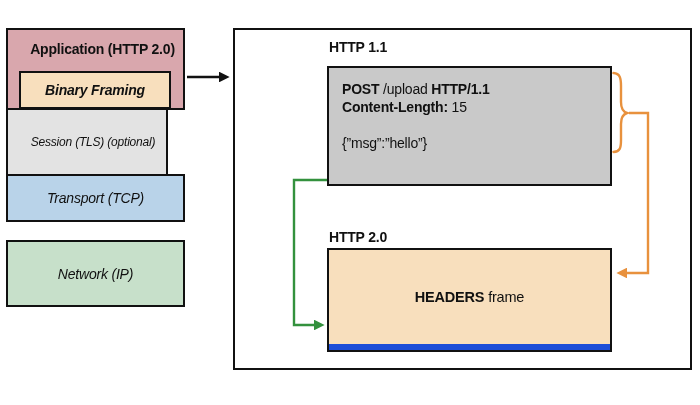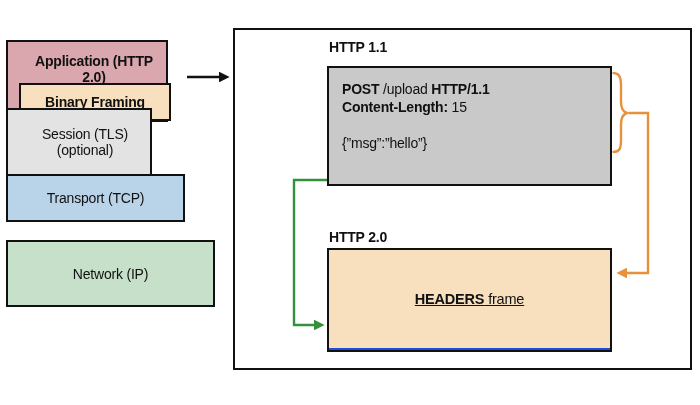--- a/index.html
+++ b/index.html
@@ -20,39 +20,40 @@
     position: absolute;
     box-sizing: border-box;
     border: 2px solid #111;
     letter-spacing: -0.2px;
   }
   .centered {
     display: flex;
     align-items: center;
     justify-content: center;
     text-align: center;
+    font-style: italic;
   }
   .stack-app {
-    left: 6px; top: 40px; width: 162px; height: 82px;
+    left: 6px; top: 28px; width: 179px; height: 82px;
     background: #d9a7ad;
     text-align: center;
     font-weight: bold;
     font-size: 14px;
     padding-top: 11px;
     padding-left: 14px;
   }
   .stack-binary {
     left: 19px; top: 71px; width: 152px; height: 38px;
     background: #f8dfbd;
     font-weight: bold;
     font-size: 14px;
   }
-  .stack-session { left: 6px; top: 108px; width: 146px; height: 68px; background: #e3e3e3; font-size: 14px; padding-left: 12px; }
+  .stack-session { left: 6px; top: 108px; width: 162px; height: 68px; background: #e3e3e3; font-size: 12px; padding-left: 12px; }
   .stack-transport { left: 6px; top: 174px; width: 179px; height: 48px; background: #b9d3e9; font-size: 14px; }
-  .stack-network { left: 6px; top: 240px; width: 209px; height: 67px; background: #c7e0ca; font-size: 14px; }
+  .stack-network { left: 6px; top: 240px; width: 179px; height: 67px; background: #c7e0ca; font-size: 14px; }
   
   .outer-box { left: 233px; top: 28px; width: 459px; height: 342px; background: #ffffff; }
   .section-label {
     position: absolute;
     font-size: 14px;
     font-weight: bold;
     letter-spacing: -0.2px;
     color: #111;
   }
   .http11-label { left: 329px; top: 39px; }
@@ -73,21 +74,21 @@
     flex-direction: column;
   }
   .frame-row {
     flex: 1;
     display: flex;
     align-items: center;
     justify-content: center;
     font-size: 14.5px;
     letter-spacing: -0.2px;
   }
-  .frame-row.headers { border-bottom: 2px solid #1d4ed8; text-decoration: underline; }
+  .frame-row.headers { border-bottom: 6px solid #1d4ed8; }
   
   .arrows {
     position: absolute;
     left: 0; top: 0;
     width: 700px; height: 405px;
     pointer-events: none;
   }
 </style>
 </head>
 <body>

